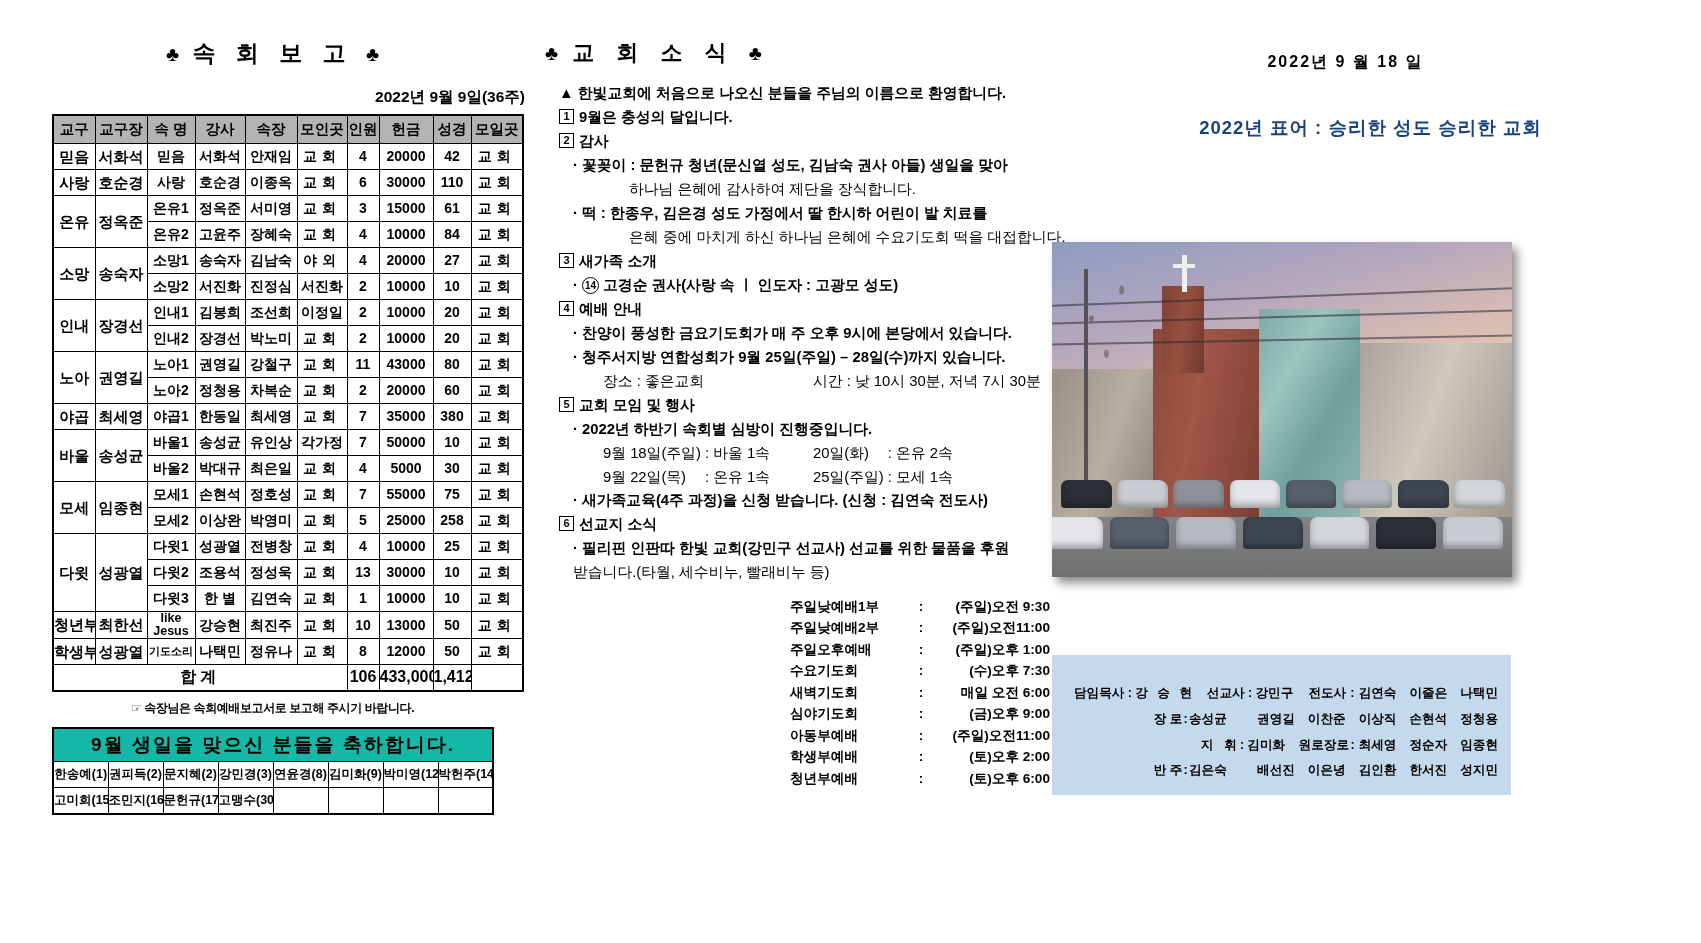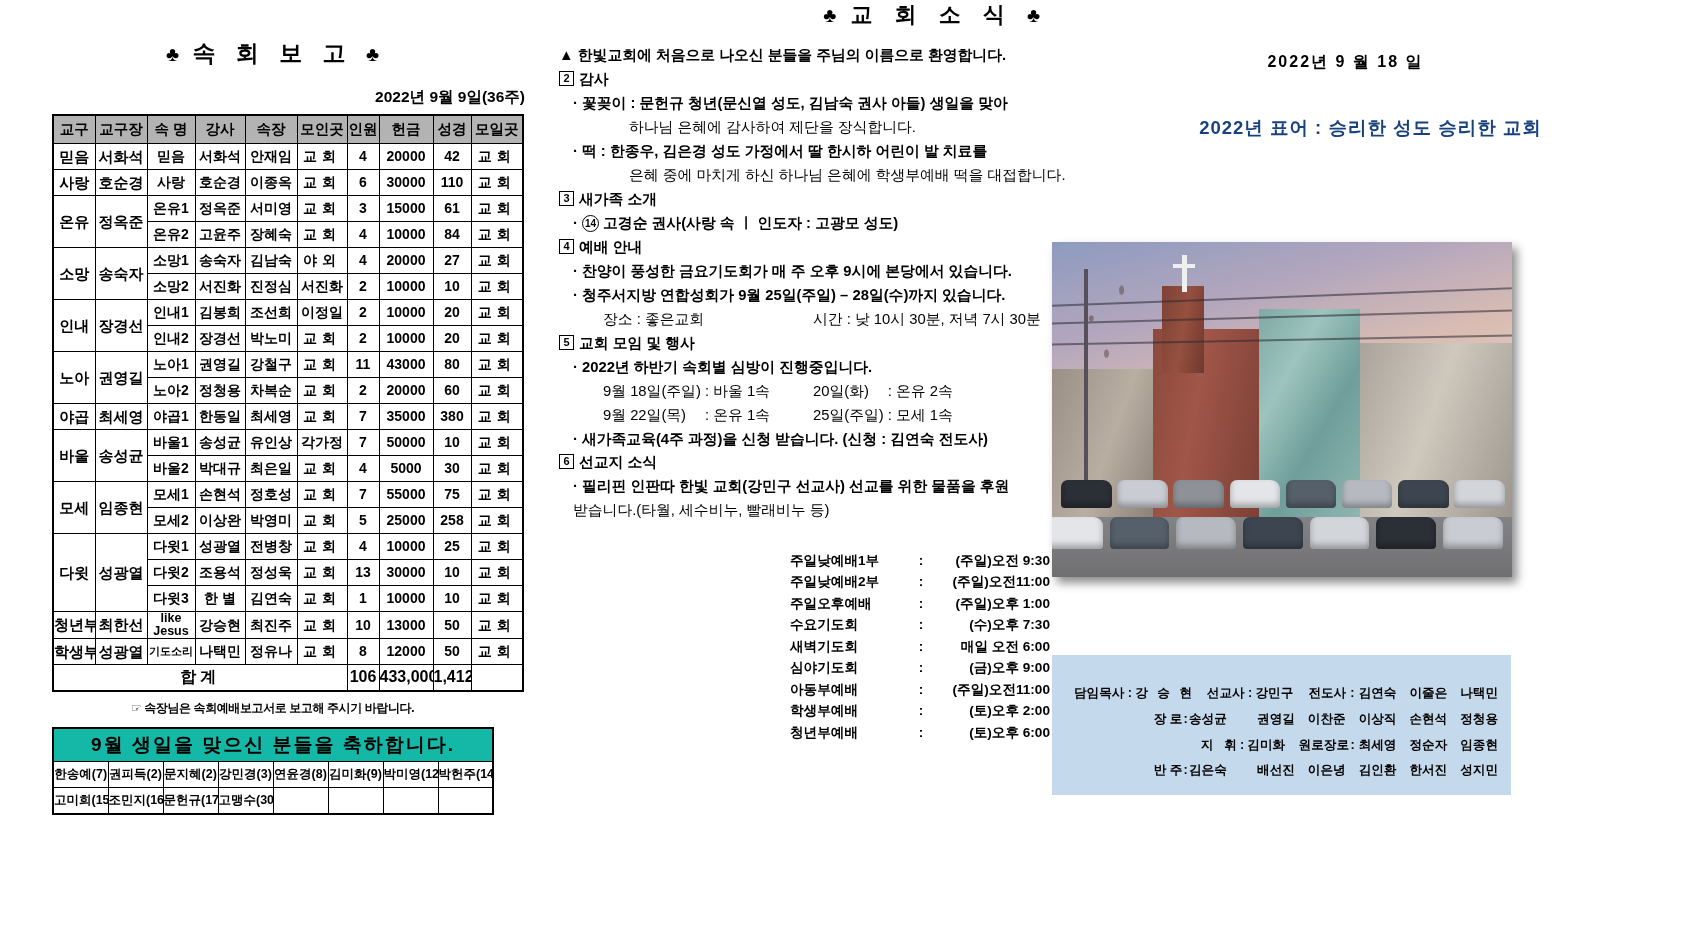--- a/index.html
+++ b/index.html
@@ -99,24 +99,25 @@
     height: 53px;
     font-size: 12.5px;
     font-weight: bold;
     vertical-align: middle;
   }
 
   
   #middle-column { left: 545px; width: 495px; }
 
   #news-title {
-    text-align: right;
+    text-align: left;
     font-size: 22px;
     font-weight: bold;
     letter-spacing: 8px;
+    margin-top: 38px;
   }
 
   .news-body { margin: 14px 10px 0 14px; font-size: 14.8px; }
   .news-line { font-weight: bold; line-height: 1.62; white-space: nowrap; }
   .news-line.reg { font-weight: normal; }
   .marker { font-weight: bold; }
   .boxnum {
     display: inline-block;
     border: 1.4px solid #000;
     font-size: 11px;
@@ -138,21 +139,21 @@
     border: 1.4px solid #000;
     width: 15px; height: 15px; line-height: 15px;
     font-size: 10px; text-align: center;
     vertical-align: 1px;
   }
 
   
   #schedule {
     position: absolute;
     left: 245px;
-    top: 550px;
+    top: 596px;
     font-size: 13.6px;
     font-weight: bold;
   }
   .sch-row { display: flex; line-height: 1.58; white-space: nowrap; }
   .sch-name { width: 122px; text-align: justify; text-align-last: justify; }
   .sch-colon { width: 18px; text-align: center; }
   .sch-time { width: 120px; text-align: right; padding-right: 4px; font-weight: bold; }
 
   
   #right-column { left: 1040px; width: 661px; }
@@ -561,21 +562,21 @@
         <col style="width:55px">
           <col style="width:55px">
           <col style="width:55px">
           <col style="width:55px">
       </colgroup>
       <tbody>
           <tr id="birthday-title">
         <td colspan="8">9월 생일을 맞으신 분들을 축하합니다.</td>
       </tr>
       <tr id="bday-row-1">
-            <td class="bday-cell">한송예(7)</td>
+            <td class="bday-cell">한송예(1)</td>
             <td class="bday-cell">권피득(2)</td>
             <td class="bday-cell">문지혜(2)</td>
             <td class="bday-cell">강민경(3)</td>
             <td class="bday-cell">연윤경(8)</td>
             <td class="bday-cell">김미화(9)</td>
             <td class="bday-cell">박미영(12)</td>
             <td class="bday-cell">박헌주(14)</td>
           </tr>
       <tr id="bday-row-2">
             <td class="bday-cell">고미희(15)</td>
@@ -599,25 +600,26 @@
     <span>교 회 소 식</span>
     <span class="club">♣</span>
   </div>
 
   <div class="news-body">
     <div class="news-line">
       <span class="marker">▲</span>
       <span>한빛교회에 처음으로 나오신 분들을 주님의 이름으로 환영합니다.</span>
     </div>
     <div id="news-items">
+        <div class="news-line"><span class="boxnum">1</span><span>9월은 충성의 달입니다.</span></div>
         <div class="news-line"><span class="boxnum">2</span><span>감사</span></div>
         <div class="news-line ind1"><span class="dot">·</span><span>꽃꽂이 : 문헌규 청년(문신열 성도, 김남숙 권사 아들) 생일을 맞아</span></div>
         <div class="news-line reg ind3"><span>하나님 은혜에 감사하여 제단을 장식합니다.</span></div>
         <div class="news-line ind1"><span class="dot">·</span><span>떡 : 한종우, 김은경 성도 가정에서 딸 한시하 어린이 발 치료를</span></div>
-        <div class="news-line reg ind3"><span>은혜 중에 마치게 하신 하나님 은혜에 학생부예배 떡을 대접합니다.</span></div>
+        <div class="news-line reg ind3"><span>은혜 중에 마치게 하신 하나님 은혜에 수요기도회 떡을 대접합니다.</span></div>
         <div class="news-line"><span class="boxnum">3</span><span>새가족 소개</span></div>
         <div class="news-line ind1"><span class="dot">·</span><span class="circnum">14</span> <span>고경순 권사(사랑 속 ㅣ 인도자 : 고광모 성도)</span></div>
         <div class="news-line"><span class="boxnum">4</span><span>예배 안내</span></div>
         <div class="news-line ind1"><span class="dot">·</span><span>찬양이 풍성한 금요기도회가 매 주 오후 9시에 본당에서 있습니다.</span></div>
         <div class="news-line ind1"><span class="dot">·</span><span>청주서지방 연합성회가 9월 25일(주일) – 28일(수)까지 있습니다.</span></div>
         <div class="news-line reg ind2"><span style="display:inline-block;width:210px">장소 : 좋은교회</span><span>시간 : 낮 10시 30분, 저녁 7시 30분</span></div>
         <div class="news-line"><span class="boxnum">5</span><span>교회 모임 및 행사</span></div>
         <div class="news-line ind1"><span class="dot">·</span><span>2022년 하반기 속회별 심방이 진행중입니다.</span></div>
         <div class="news-line reg ind2"><span style="display:inline-block;width:210px">9월 18일(주일) : 바울 1속</span><span>20일(화)　 : 온유 2속</span></div>
         <div class="news-line reg ind2"><span style="display:inline-block;width:210px">9월 22일(목) 　: 온유 1속</span><span>25일(주일) : 모세 1속</span></div>

